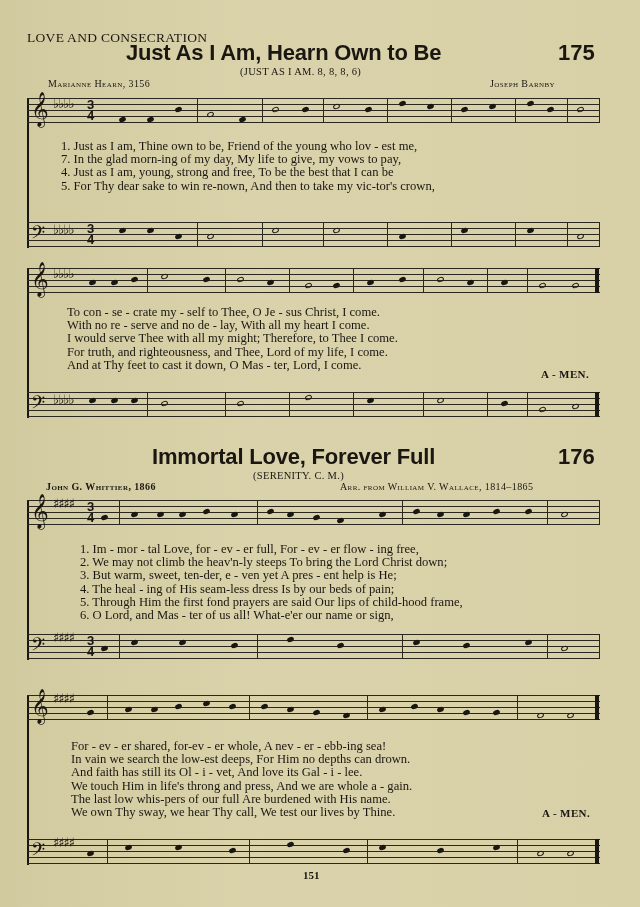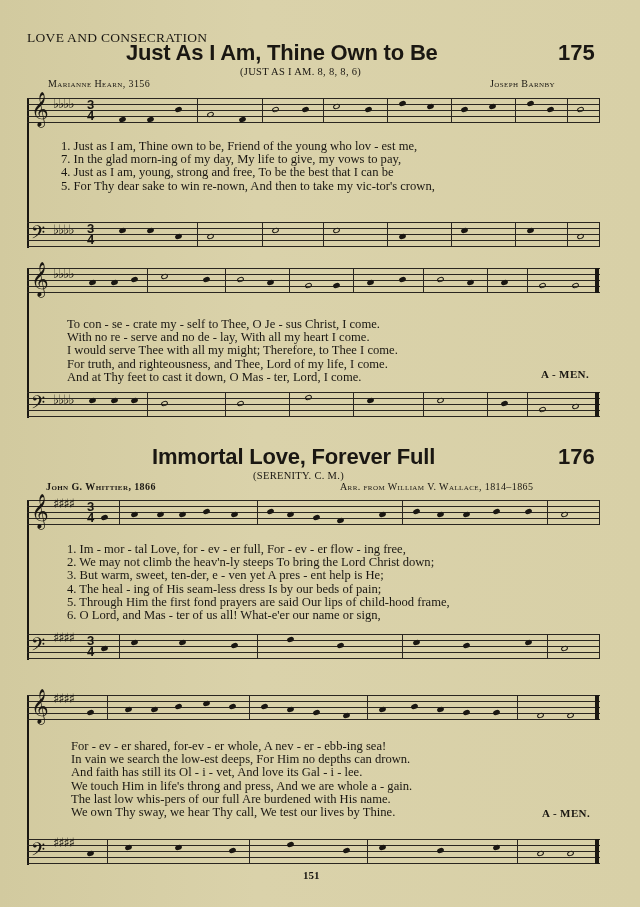--- a/index.html
+++ b/index.html
@@ -33,21 +33,21 @@
   .note.open { background: transparent; border: 1.3px solid #1a1712; width: 5px; height: 3px; }
   .amen { font-size: 11px; font-weight: bold; letter-spacing: 0.4px; }
   .pagenum { font-size: 11px; font-weight: bold; }
 </style>
 </head>
 <body>
 <div class="page"></div>
 
 <div class="abs section-label">LOVE AND CONSECRATION</div>
 
-<div class="abs title" style="left:126px; top:40px;">Just As I Am, Thine Own to Be</div>
+<div class="abs title" style="left:126px; top:40px;">Just As I Am, Hearn Own to Be</div>
 <div class="abs number" style="left:558px; top:40px;">175</div>
 <div class="abs tune" style="left:240px; top:66px;">(JUST AS I AM.  8, 8, 8, 6)</div>
 <div class="abs credit" style="left:48px; top:78px;">Marianne Hearn, 3156</div>
 <div class="abs credit" style="left:490px; top:78px;">Joseph Barnby</div>
 
 <div class="staff-group" style="top:98px;">
   <div class="bracket" style="top:0; height:150px;"></div>
   <div class="staff" style="top:0;"></div>
   <div class="clef" style="left:4px; top:-4px;">𝄞</div>
   <div class="keysig" style="left:26px; top:-2px;">♭♭♭♭</div>
@@ -155,21 +155,21 @@
   <div class="note open" style="left:134px; top:133px;"></div>
   <div class="note open" style="left:210px; top:133px;"></div>
   <div class="note open" style="left:278px; top:127px;"></div>
   <div class="note" style="left:340px; top:130px;"></div>
   <div class="note open" style="left:410px; top:130px;"></div>
   <div class="note" style="left:474px; top:133px;"></div>
   <div class="note open" style="left:512px; top:139px;"></div>
   <div class="note open" style="left:545px; top:136px;"></div>
 </div>
 
-<div class="abs lyrics" style="left:67px; top:318px;">
+<div class="abs lyrics" style="left:67px; top:306px;">
   <div>To  con - se - crate my - self  to  Thee,  O  Je - sus Christ, I come.</div>
   <div>With no  re - serve and  no  de - lay,    With all my heart  I come.</div>
   <div>I  would serve Thee with all my  might; Therefore, to Thee  I come.</div>
   <div>For truth, and righteousness, and Thee,  Lord of  my  life,   I come.</div>
   <div>And at  Thy feet to cast  it  down,  O  Mas - ter, Lord,  I come.</div>
 </div>
 <div class="abs amen" style="left:541px; top:368px;">A - MEN.</div>
 
 <div class="abs title" style="left:152px; top:444px;">Immortal Love, Forever Full</div>
 <div class="abs number" style="left:558px; top:444px;">176</div>
@@ -220,21 +220,21 @@
   <div class="note" style="left:152px; top:140px;"></div>
   <div class="note" style="left:204px; top:143px;"></div>
   <div class="note" style="left:260px; top:137px;"></div>
   <div class="note" style="left:310px; top:143px;"></div>
   <div class="note" style="left:386px; top:140px;"></div>
   <div class="note" style="left:436px; top:143px;"></div>
   <div class="note" style="left:498px; top:140px;"></div>
   <div class="note open" style="left:534px; top:146px;"></div>
 </div>
 
-<div class="abs lyrics" style="left:67px; top:543px;">
+<div class="abs lyrics" style="left:80px; top:543px;">
   <div>1. Im - mor - tal Love, for - ev - er  full,    For - ev  - er  flow - ing  free,</div>
   <div>2. We  may  not climb the heav'n-ly steeps  To bring  the Lord Christ down;</div>
   <div>3. But warm, sweet, ten-der,  e  -  ven yet     A  pres - ent  help  is   He;</div>
   <div>4. The heal - ing  of  His seam-less dress   Is   by   our beds of   pain;</div>
   <div>5. Through Him the first fond prayers are said  Our lips  of  child-hood frame,</div>
   <div>6. O  Lord,  and Mas - ter   of   us all!   What-e'er our name or   sign,</div>
 </div>
 
 <div class="staff-group" style="top:695px;">
   <div class="bracket" style="top:0; height:170px;"></div>

